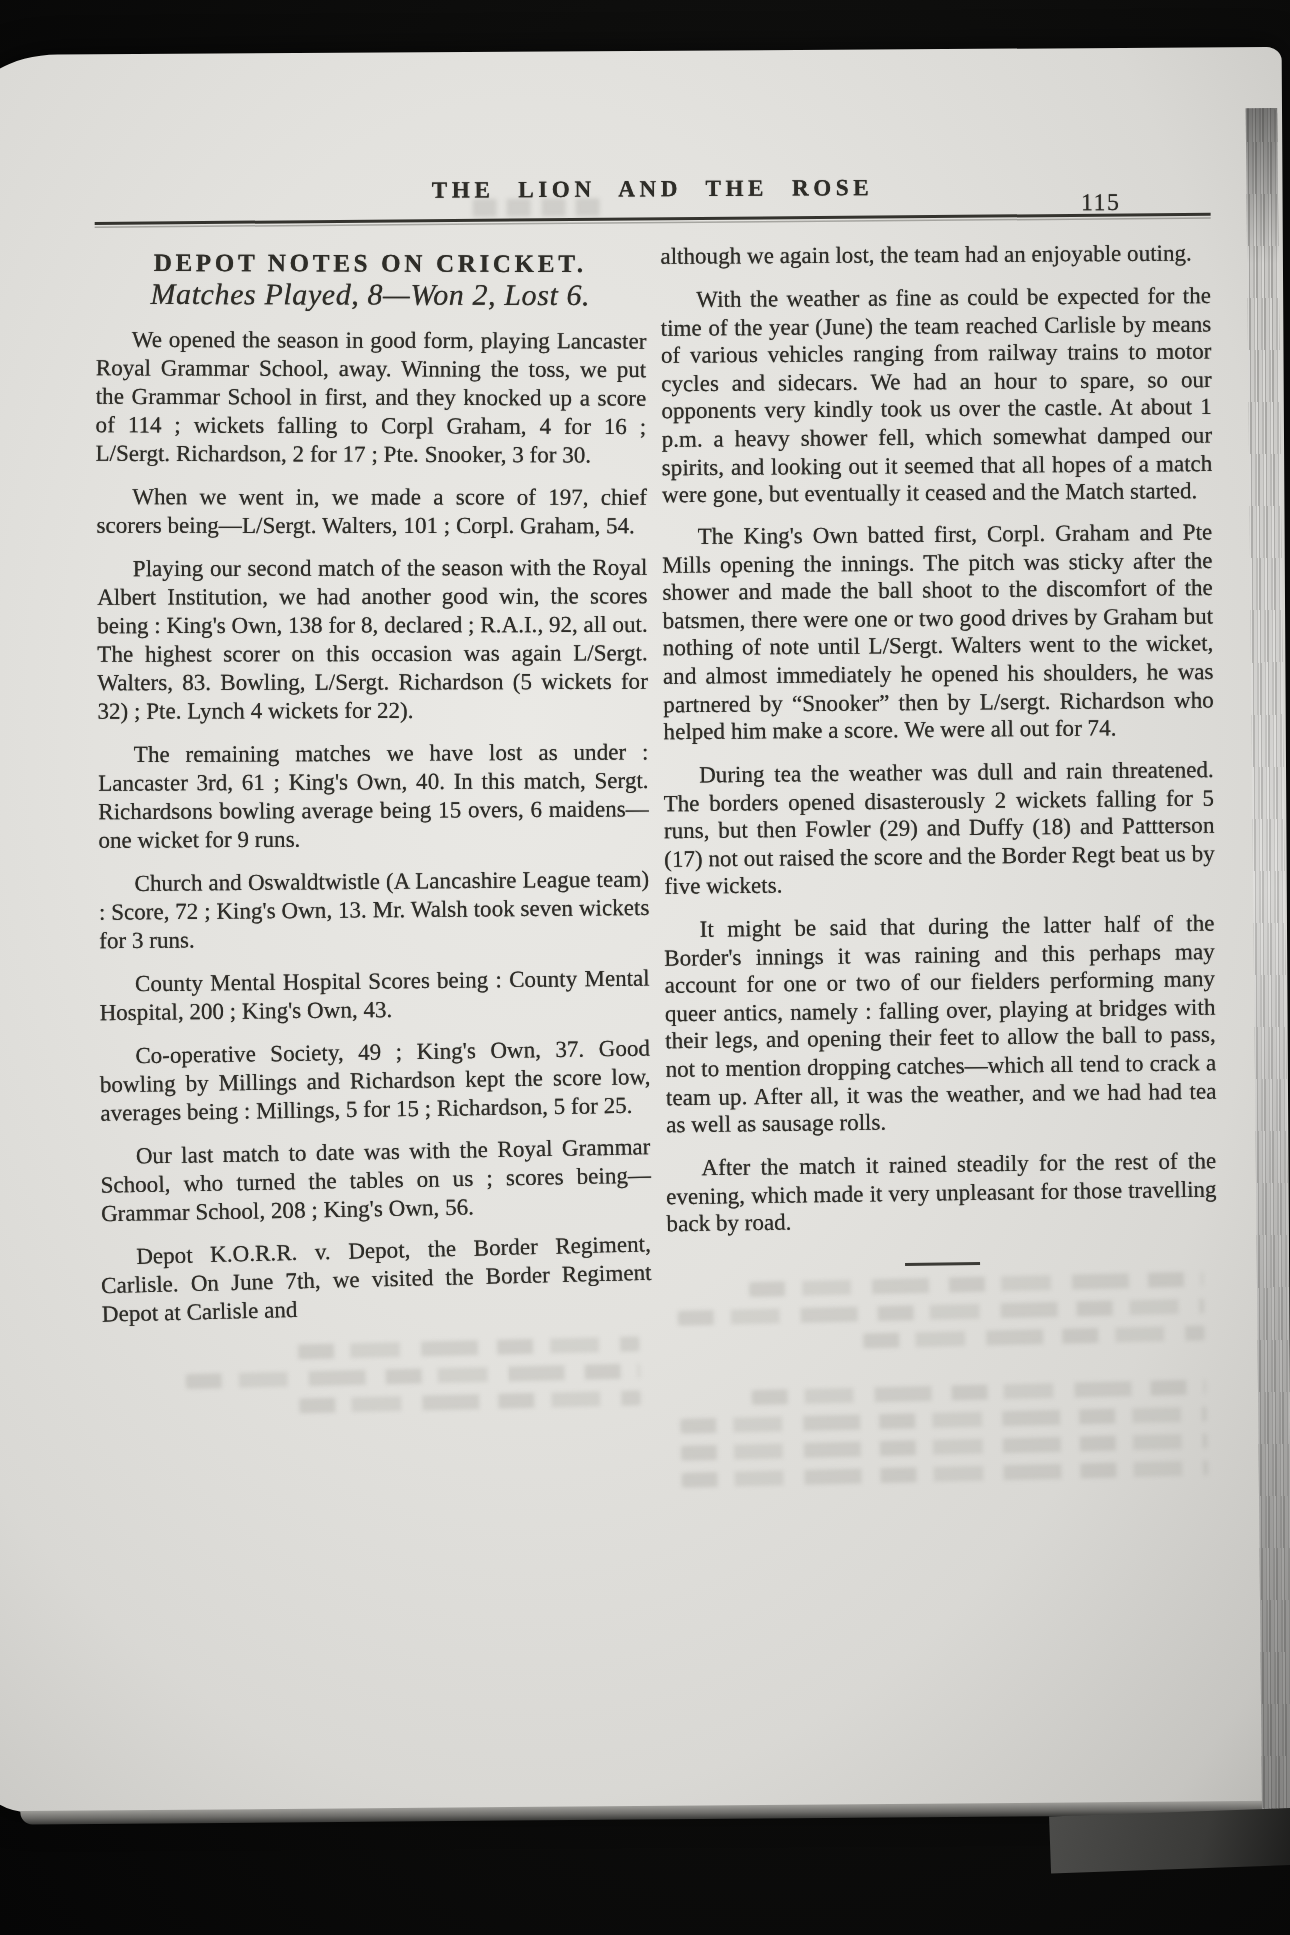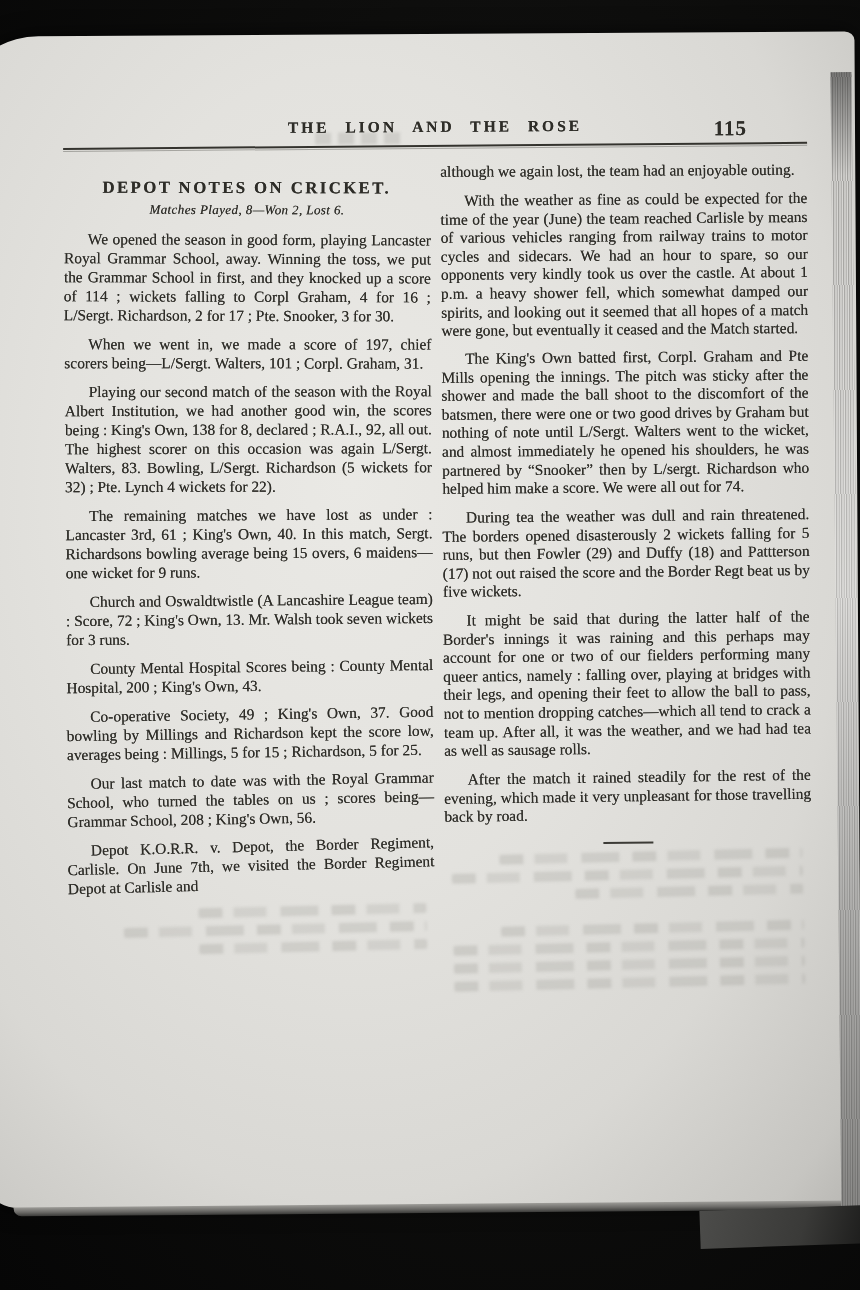--- a/index.html
+++ b/index.html
@@ -41,34 +41,34 @@
   .page-content{
     position:absolute;left:82px;top:76px;width:744px;
     color:#2e2d28;
     text-shadow:0 0 .5px rgba(46,45,40,.85);
   }
   .page-header{position:relative;height:34px;}
   .journal-title{
     position:absolute;left:50%;transform:translateX(-50%);top:8px;
     font-weight:bold;font-size:15.5px;letter-spacing:3px;word-spacing:9px;white-space:nowrap;
   }
-  .page-number{position:absolute;right:60px;top:8px;font-weight:bold;font-size:21px;letter-spacing:1px;}
+  .page-number{position:absolute;right:60px;top:19px;font-weight:normal;font-size:16px;letter-spacing:1px;}
   .header-rule{
     position:relative;height:2px;background:#34332e;margin-top:1px;transform:rotate(-.12deg);
   }
   .header-rule::after{content:"";position:absolute;left:0;right:0;top:3px;height:1px;background:rgba(52,51,46,.35);}
   .columns{display:flex;gap:10px;margin-top:16px;}
   .col{width:367px;text-align:justify;font-size:15.4px;line-height:19px;}
   .col p{margin:0 0 10px;text-indent:1.55em;transform-origin:left center;}
   .article-title{
     text-align:center;font-weight:bold;font-size:16.8px;letter-spacing:2.4px;
-    margin:14px 0 3px;transform:rotate(.5deg);
+    margin:2px 0 3px;transform:rotate(.5deg);
   }
   .article-subtitle{
-    text-align:center;font-style:italic;font-size:13px;letter-spacing:.4px;
+    text-align:center;font-style:italic;font-size:20px;letter-spacing:.4px;
     margin:0 0 9px;transform:rotate(.5deg);
   }
   .col-left p:nth-of-type(1){transform:rotate(.55deg);}
   .col-left p:nth-of-type(2){transform:rotate(.4deg);}
   .col-left p:nth-of-type(3){transform:rotate(.2deg);}
   .col-left p:nth-of-type(4){transform:rotate(.05deg);}
   .col-left p:nth-of-type(5){transform:rotate(-.15deg);}
   .col-left p:nth-of-type(6){transform:rotate(-.3deg);}
   .col-left p:nth-of-type(7){transform:rotate(-.5deg);}
   .col-left p:nth-of-type(8){transform:rotate(-.7deg);}
@@ -115,21 +115,21 @@
       <span class="page-number">115</span>
     </div>
     <div class="header-rule"></div>
 
     <div class="columns">
 
       <div class="col col-left">
         <div class="article-title">DEPOT NOTES ON CRICKET.</div>
         <div class="article-subtitle">Matches Played, 8—Won 2, Lost 6.</div>
         <p>We opened the season in good form, playing Lancaster Royal Grammar School, away. Winning the toss, we put the Grammar School in first, and they knocked up a score of 114 ; wickets falling to Corpl Graham, 4 for 16 ; L/Sergt. Richardson, 2 for 17 ; Pte. Snooker, 3 for 30.</p>
-        <p>When we went in, we made a score of 197, chief scorers being—L/Sergt. Walters, 101 ; Corpl. Graham, 31.</p>
+        <p>When we went in, we made a score of 197, chief scorers being—L/Sergt. Walters, 101 ; Corpl. Graham, 54.</p>
         <p>Playing our second match of the season with the Royal Albert Institution, we had another good win, the scores being : King's Own, 138 for 8, declared ; R.A.I., 92, all out. The highest scorer on this occasion was again L/Sergt. Walters, 83. Bowling, L/Sergt. Richardson (5 wickets for 32) ; Pte. Lynch 4 wickets for 22).</p>
         <p>The remaining matches we have lost as under : Lancaster 3rd, 61 ; King's Own, 40. In this match, Sergt. Richardsons bowling average being 15 overs, 6 maidens—one wicket for 9 runs.</p>
         <p>Church and Oswaldtwistle (A Lancashire League team) : Score, 72 ; King's Own, 13. Mr. Walsh took seven wickets for 3 runs.</p>
         <p>County Mental Hospital Scores being : County Mental Hospital, 200 ; King's Own, 43.</p>
         <p>Co-operative Society, 49 ; King's Own, 37. Good bowling by Millings and Richardson kept the score low, averages being : Millings, 5 for 15 ; Richardson, 5 for 25.</p>
         <p>Our last match to date was with the Royal Grammar School, who turned the tables on us ; scores being—Grammar School, 208 ; King's Own, 56.</p>
         <p>Depot K.O.R.R. v. Depot, the Border Regiment, Carlisle. On June 7th, we visited the Border Regiment Depot at Carlisle and</p>
         <div class="ghost-group">
           <div class="ghost-line g-short"></div>
           <div class="ghost-line g-indent"></div>

